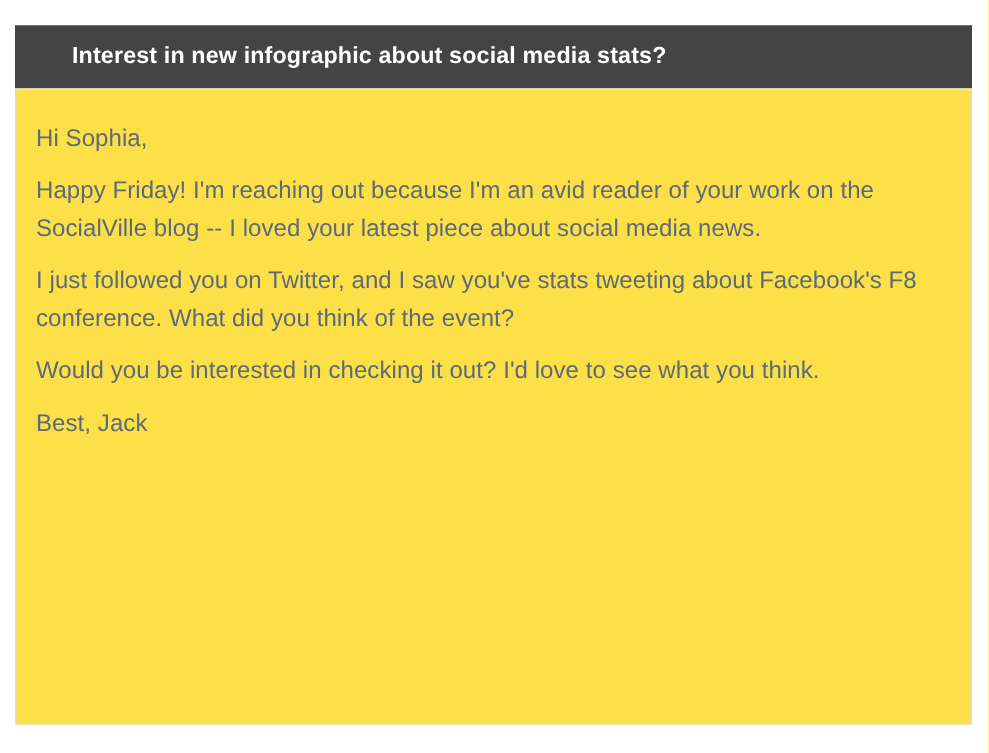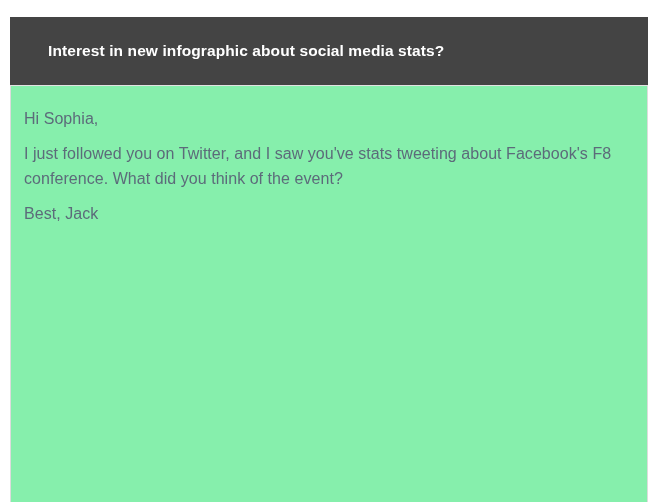--- a/index.html
+++ b/index.html
@@ -16,40 +16,40 @@
 
   .email-card {
     position: absolute;
     left: 10px;
     top: 17px;
     width: 638px;
   }
 
   .email-header {
     background: #444444;
-    height: 68px;
+    height: 42px;
     box-sizing: border-box;
     display: flex;
     align-items: center;
     padding: 0 20px 0 37px;
     border: 1px solid #444444;
     border-bottom: none;
   }
 
   .email-subject {
     color: #ffffff;
     font-size: 15.5px;
     font-weight: bold;
     line-height: 1.2;
     letter-spacing: 0.1px;
     white-space: nowrap;
   }
 
   .email-body {
-    background: #86efac;
+    background: #fde047;
     border: 1px solid #dcdcdc;
     border-top: 1px solid #e2e2e2;
     box-sizing: border-box;
     min-height: 424px;
     padding: 20px 10px 5px 13px;
   }
 
   .email-paragraph {
     color: #5c6b7a;
     font-size: 16px;
@@ -66,17 +66,19 @@
 <body>
 
 <div class="email-card">
 
   <div class="email-header">
     <span class="email-subject">Interest in new infographic about social media stats?</span>
   </div>
 
   <div class="email-body">
     <p class="email-paragraph">Hi Sophia,</p>
+    <p class="email-paragraph">Happy Friday! I'm reaching out because I'm an avid reader of your work on the SocialVille blog -- I loved your latest piece about social media news.</p>
     <p class="email-paragraph">I just followed you on Twitter, and I saw you've stats tweeting about Facebook's F8 conference. What did you think of the event?</p>
+    <p class="email-paragraph">Would you be interested in checking it out? I'd love to see what you think.</p>
     <p class="email-paragraph">Best, Jack</p>
   </div>
 
 </div>
 
 </body></html>

